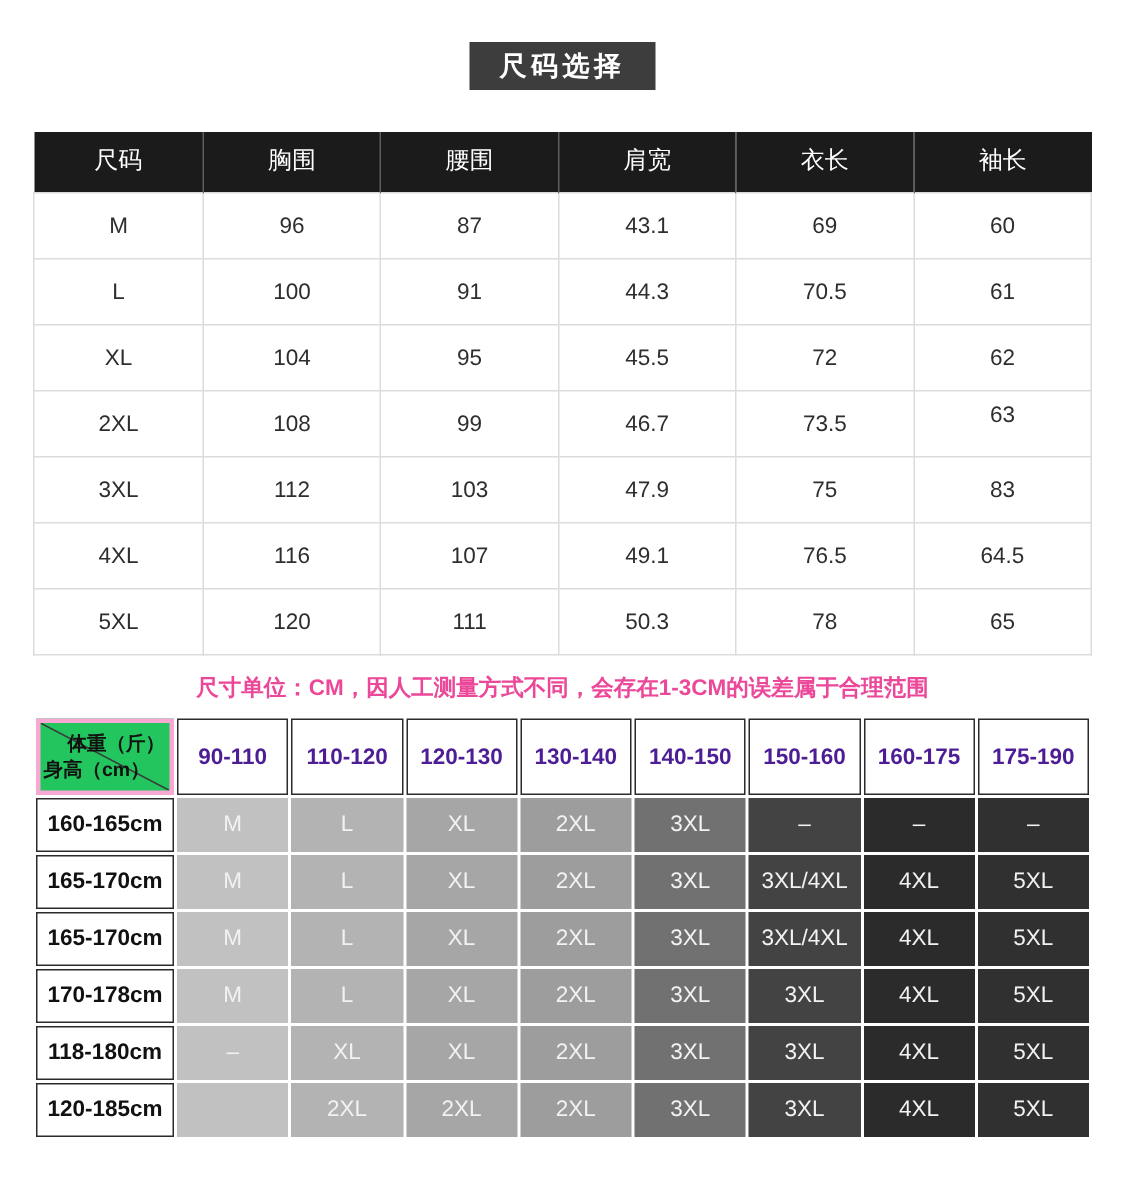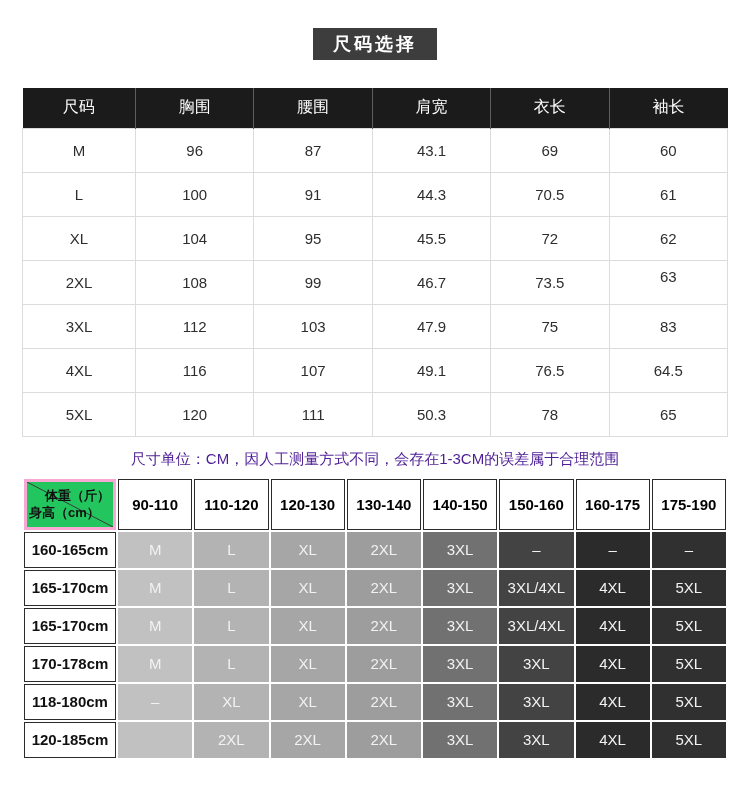--- a/index.html
+++ b/index.html
@@ -37,35 +37,35 @@
     border: 1px solid #dcdcdc;
     height: 44px; text-align: center; vertical-align: middle;
     font-size: 15px; color: #2e2e2e; background: #fff;
   }
   
   .size-table tbody tr:nth-child(4) td:nth-child(6) { vertical-align: top; padding-top: 7px; }
 
   
   .note {
     margin-top: 13px; text-align: center;
-    font-size: 15px; font-weight: 400; color: #4c1d95;
+    font-size: 15px; font-weight: 700; color: #ec4899;
     line-height: 18px;
   }
 
   
   .rec-table {
     width: 706px; margin: 9px 22px 0;
     border-collapse: separate; border-spacing: 2px;
     table-layout: fixed;
   }
   .rec-table col.c0 { width: 92px; }
   .rec-table th.wcol {
     background: #fff; border: 1px solid #2b2b2b;
     height: 51px; text-align: center; vertical-align: middle;
-    font-size: 15px; font-weight: bold; color: #000000;
+    font-size: 15px; font-weight: bold; color: #4c1d95;
   }
   .rec-table th.hrow {
     background: #fff; border: 1px solid #2b2b2b;
     height: 36px; text-align: center; vertical-align: middle;
     font-size: 15px; font-weight: bold; color: #111;
   }
   .rec-table td.cell {
     height: 36px; text-align: center; vertical-align: middle;
     font-size: 15px; color: #f2f2f2;
   }

